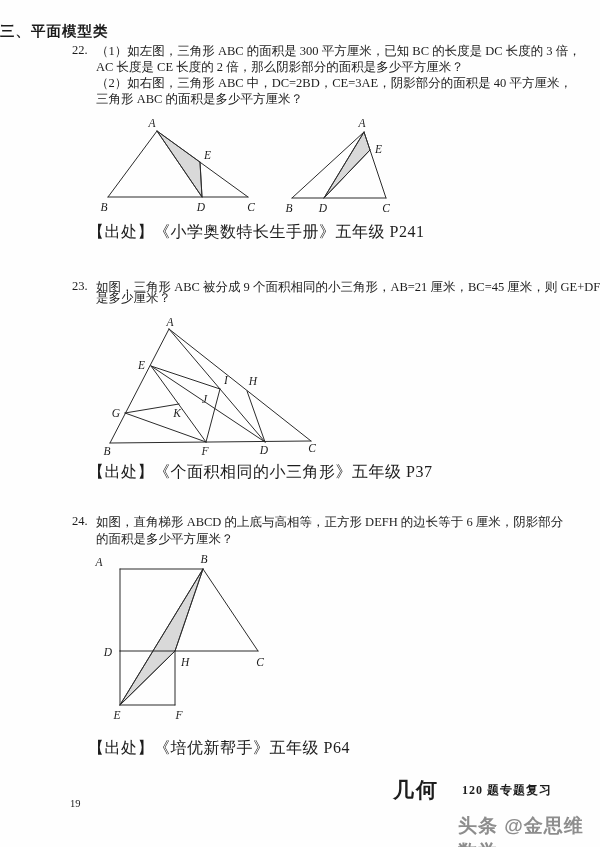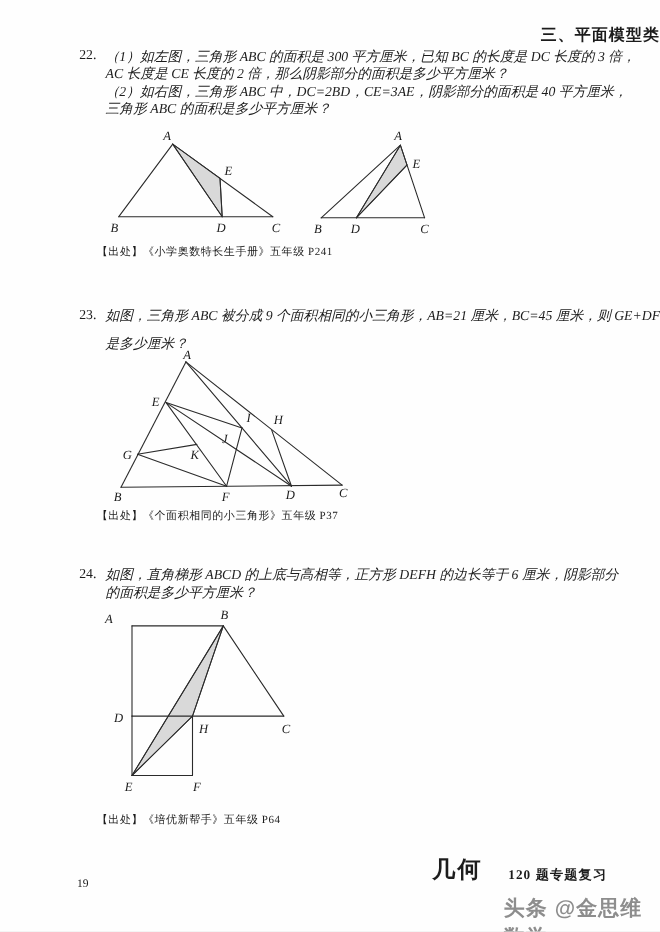--- a/index.html
+++ b/index.html
@@ -2,32 +2,32 @@
 <html><head>
 <meta charset="utf-8">
 <style>
   html,body{margin:0;padding:0;background:#e8e8e8;}
   .page{
     position:relative;width:600px;height:847px;margin:0 auto;
     background:#fefefe;overflow:hidden;
     font-family:"Liberation Serif","DejaVu Serif",serif;color:#1c1c1c;
   }
   .section-title{
-    position:absolute;top:22px;left:0;width:600px;text-align:right;
+    position:absolute;top:22px;left:0;width:600px;text-align:left;
     font-size:14.5px;font-weight:bold;letter-spacing:1px;
   }
   .prob-num{position:absolute;left:72px;font-size:12.5px;white-space:nowrap;}
-  .tline{position:absolute;left:96px;font-size:12.5px;white-space:nowrap;font-style:italic;}
-  .source{position:absolute;left:88px;font-size:10px;white-space:nowrap;letter-spacing:.5px;}
+  .tline{position:absolute;left:96px;font-size:12.5px;white-space:nowrap;}
+  .source{position:absolute;left:88px;font-size:16px;white-space:nowrap;letter-spacing:.5px;}
   .fig{position:absolute;}
   .fig line{stroke:#2b2b2b;stroke-width:1;fill:none;stroke-linecap:round;}
   .fig polygon{stroke:#2b2b2b;stroke-width:0.8;}
   .fig text{font-family:"Liberation Serif","DejaVu Serif",serif;font-style:italic;
     font-size:11.5px;fill:#1c1c1c;}
-  .footer-title{position:absolute;left:393px;top:776px;display:flex;align-items:flex-end;}
+  .footer-title{position:absolute;left:393px;top:776px;display:flex;align-items:center;}
   .footer-big{font-size:21px;font-weight:600;letter-spacing:2px;}
   .footer-small{font-size:12px;font-weight:600;margin-left:23px;letter-spacing:1px;}
   .page-num{position:absolute;left:70px;top:798px;font-size:10.5px;}
   .watermark{
     position:absolute;left:458px;top:813px;font-size:19px;font-weight:bold;
     letter-spacing:1px;font-family:"Liberation Sans","DejaVu Sans",sans-serif;
   }
 </style>
 </head>
 <body>
@@ -66,21 +66,21 @@
     <text x="375" y="153" text-anchor="start">E</text>
     <text x="289" y="212" text-anchor="middle">B</text>
     <text x="323" y="212" text-anchor="middle">D</text>
     <text x="386" y="212" text-anchor="middle">C</text>
   </svg>
 
   <div class="source" style="top:222px">【出处】《小学奥数特长生手册》五年级 P241</div>
 
   <div class="prob-num" style="top:279px">23.</div>
   <div class="tline" style="top:279px">如图，三角形 ABC 被分成 9 个面积相同的小三角形，AB=21 厘米，BC=45 厘米，则 GE+DF</div>
-  <div class="tline" style="top:304px">是多少厘米？</div>
+  <div class="tline" style="top:290px">是多少厘米？</div>
 
   <svg class="fig" style="left:88px;top:318px" width="240" height="140" viewBox="88 318 240 140">
     <line x1="169" y1="329" x2="110" y2="443" stroke="#2b2b2b"></line>
     <line x1="110" y1="443" x2="311" y2="441" stroke="#2b2b2b"></line>
     <line x1="169" y1="329" x2="311" y2="441" stroke="#2b2b2b"></line>
     <line x1="169" y1="329" x2="265" y2="442" stroke="#2b2b2b"></line>
     <line x1="151" y1="366" x2="220" y2="389" stroke="#2b2b2b"></line>
     <line x1="151" y1="366" x2="265" y2="442" stroke="#2b2b2b"></line>
     <line x1="151" y1="366" x2="206" y2="442" stroke="#2b2b2b"></line>
     <line x1="206" y1="442" x2="220" y2="389" stroke="#2b2b2b"></line>

